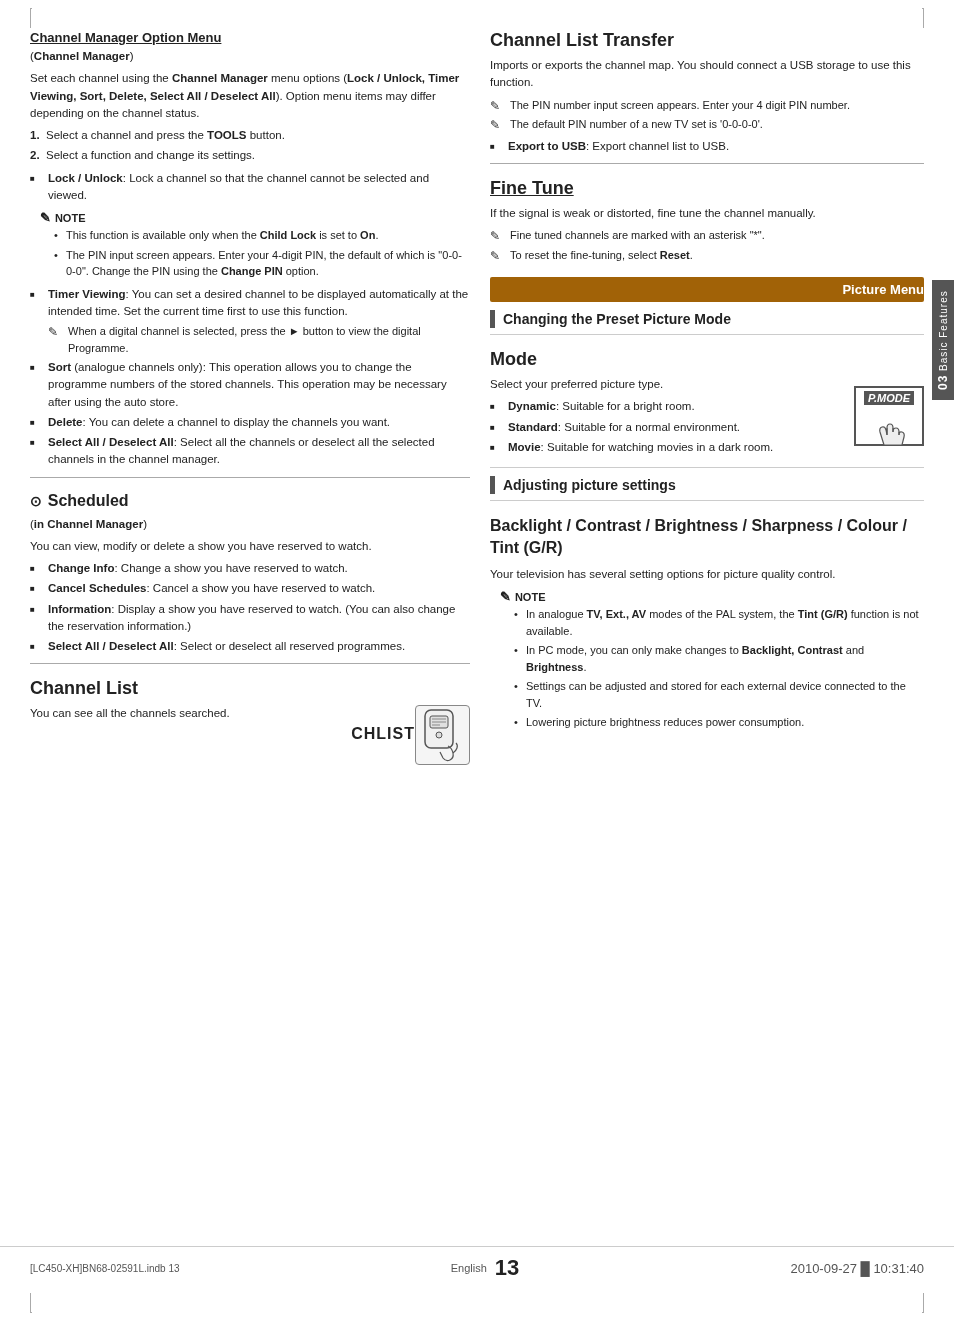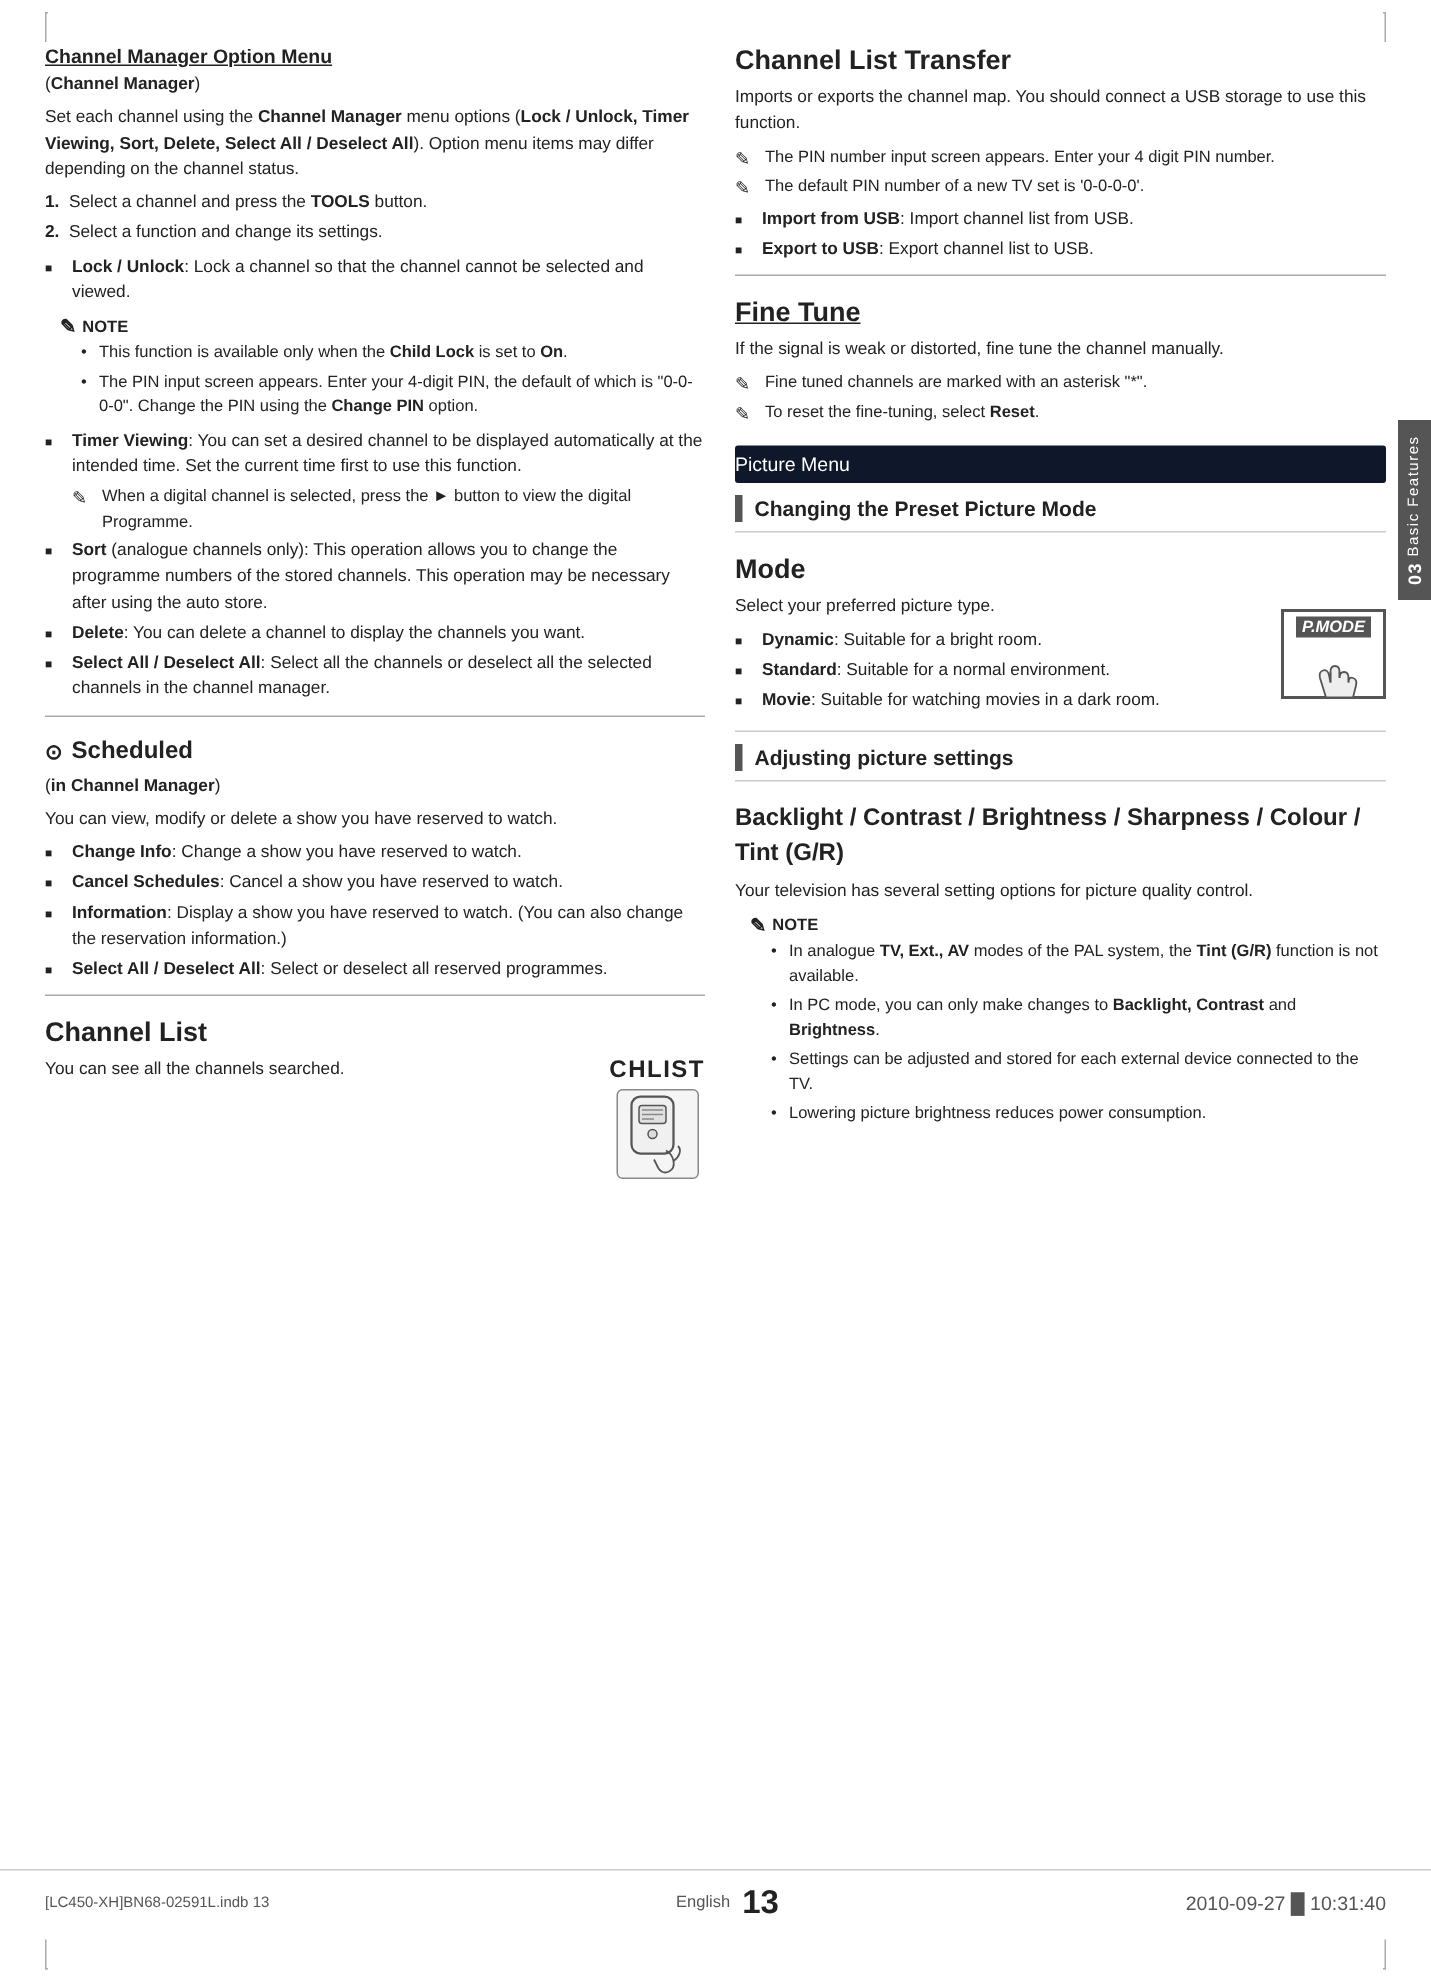--- a/index.html
+++ b/index.html
@@ -156,26 +156,26 @@
       padding-left: 20px;
       position: relative;
     }
     .note-line::before {
       content: '✎';
       position: absolute;
       left: 0;
       font-size: 12px;
     }
     .picture-menu-banner {
-      background: #0f172a;
+      background: #a16207;
       color: #fff;
-      text-align: left;
+      text-align: right;
       padding: 5px 0;
       font-size: 13px;
-      font-weight: normal;
+      font-weight: bold;
       margin: 14px 0 8px 0;
       border-radius: 2px;
     }
     .section-bar {
       display: flex;
       align-items: center;
       margin: 8px 0 5px 0;
       gap: 8px;
     }
     .section-bar-line {
@@ -224,21 +224,21 @@
     .chlist-container {
       display: flex;
       align-items: flex-start;
       gap: 10px;
     }
     .chlist-content {
       flex: 1;
     }
     .chlist-box {
       display: flex;
-      flex-direction: column;
+      flex-direction: row;
       align-items: center;
       flex-shrink: 0;
       margin-top: 0;
     }
     .chlist-label {
       font-size: 16px;
       font-weight: bold;
       letter-spacing: 1px;
       margin-bottom: 3px;
     }
@@ -429,21 +429,20 @@
     <div class="right-col">
 
       <div>
         <div class="section-title" style="font-size:18px;margin-top:0;">Channel List Transfer</div>
         <p class="para">Imports or exports the channel map. You should connect a USB storage to use this function.</p>
 
         <div class="note-line">The PIN number input screen appears. Enter your 4 digit PIN number.</div>
         <div class="note-line">The default PIN number of a new TV set is '0-0-0-0'.</div>
 
         <ul class="bullet-list" style="margin-top:5px;">
-          <li><strong>Import from USB</strong>: Import channel list from USB.</li>
           <li><strong>Export to USB</strong>: Export channel list to USB.</li>
         </ul>
       </div>
 
       <hr>
 
       <div>
         <div class="section-title" style="font-size:18px;text-decoration:underline;">Fine Tune</div>
         <p class="para">If the signal is weak or distorted, fine tune the channel manually.</p>
         <div class="note-line">Fine tuned channels are marked with an asterisk "*".</div>

